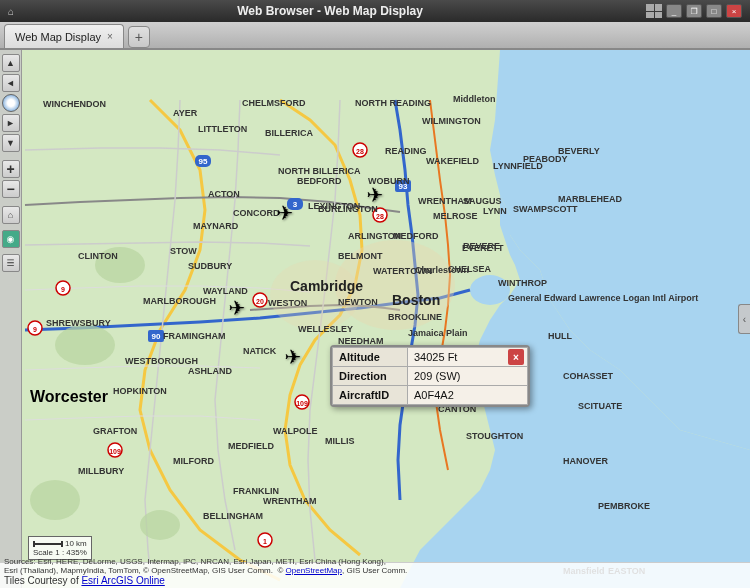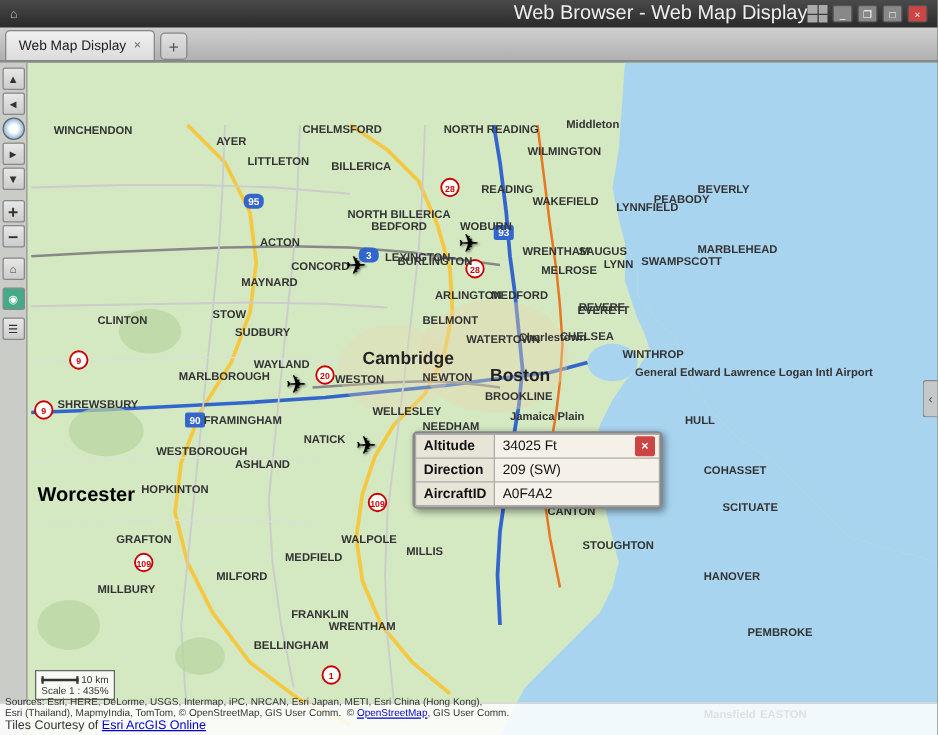--- a/index.html
+++ b/index.html
@@ -12,23 +12,24 @@
       background: linear-gradient(to bottom, #4a4a4a, #2a2a2a);
       display: flex;
       align-items: center;
       justify-content: space-between;
       padding: 0 8px;
       color: #fff;
       font-size: 12px;
     }
     .title-bar-title {
       flex: 1;
-      text-align: right;
-      font-size: 16px;
+      text-align: center;
+      font-size: 12px;
       color: #eee;
+      font-weight: bold;
     }
     .title-bar-controls {
       display: flex;
       gap: 4px;
     }
     .title-bar-btn {
       width: 16px;
       height: 14px;
       background: #888;
       border: 1px solid #555;
@@ -209,21 +210,21 @@
       font-size: 11px;
     }
     .popup-table td {
       padding: 3px 6px;
       border: 1px solid #aaa;
       color: #111;
     }
     .popup-table td:first-child {
       font-weight: bold;
       background: #e8e4d8;
-      width: 63px;
+      width: 75px;
     }
 
     
     .aircraft {
       position: absolute;
       font-size: 20px;
       z-index: 5;
       transform: translate(-50%, -50%);
       filter: drop-shadow(1px 1px 1px rgba(0,0,0,0.5));
     }

